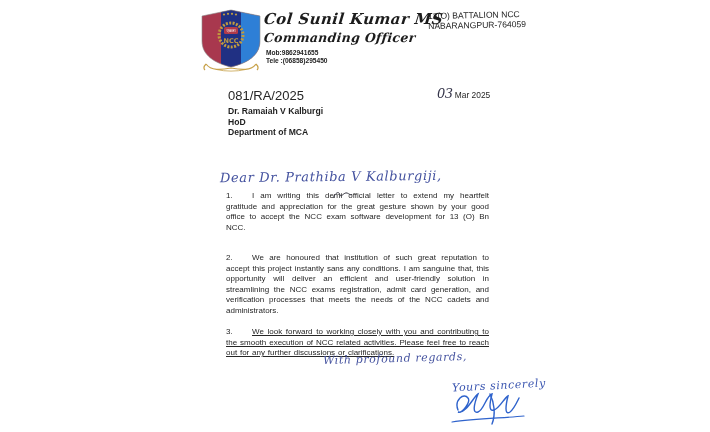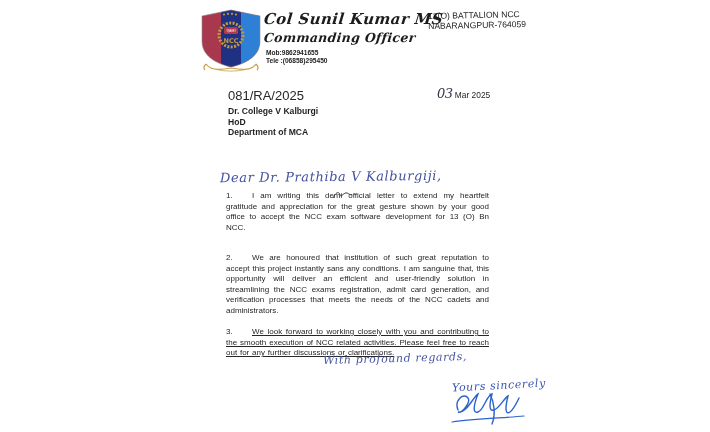--- a/index.html
+++ b/index.html
@@ -148,21 +148,21 @@
 
   <div class="unit-block">
     <div>13(O) BATTALION NCC</div>
     <div>NABARANGPUR-764059</div>
   </div>
 
   <div class="ref-no">081/RA/2025</div>
   <div class="date-line"><span class="date-day">03</span><span> Mar 2025</span></div>
 
   <div class="recipient">
-    <div>Dr. College V Kalburgi</div>
+    <div>Dr. Ramaiah V Kalburgi</div>
     <div>HoD</div>
     <div>Department of MCA</div>
   </div>
 
 
   <div class="salutation hand">Dear Dr. Prathiba V Kalburgiji,</div>
 
   <div class="body-col">
     <p class="para"><span class="para-num">1.</span><span>I am writing this demi official letter to extend my heartfelt gratitude and appreciation for the great gesture shown by your good office to accept the NCC exam software development for 13 (O) Bn NCC.</span></p>
 

